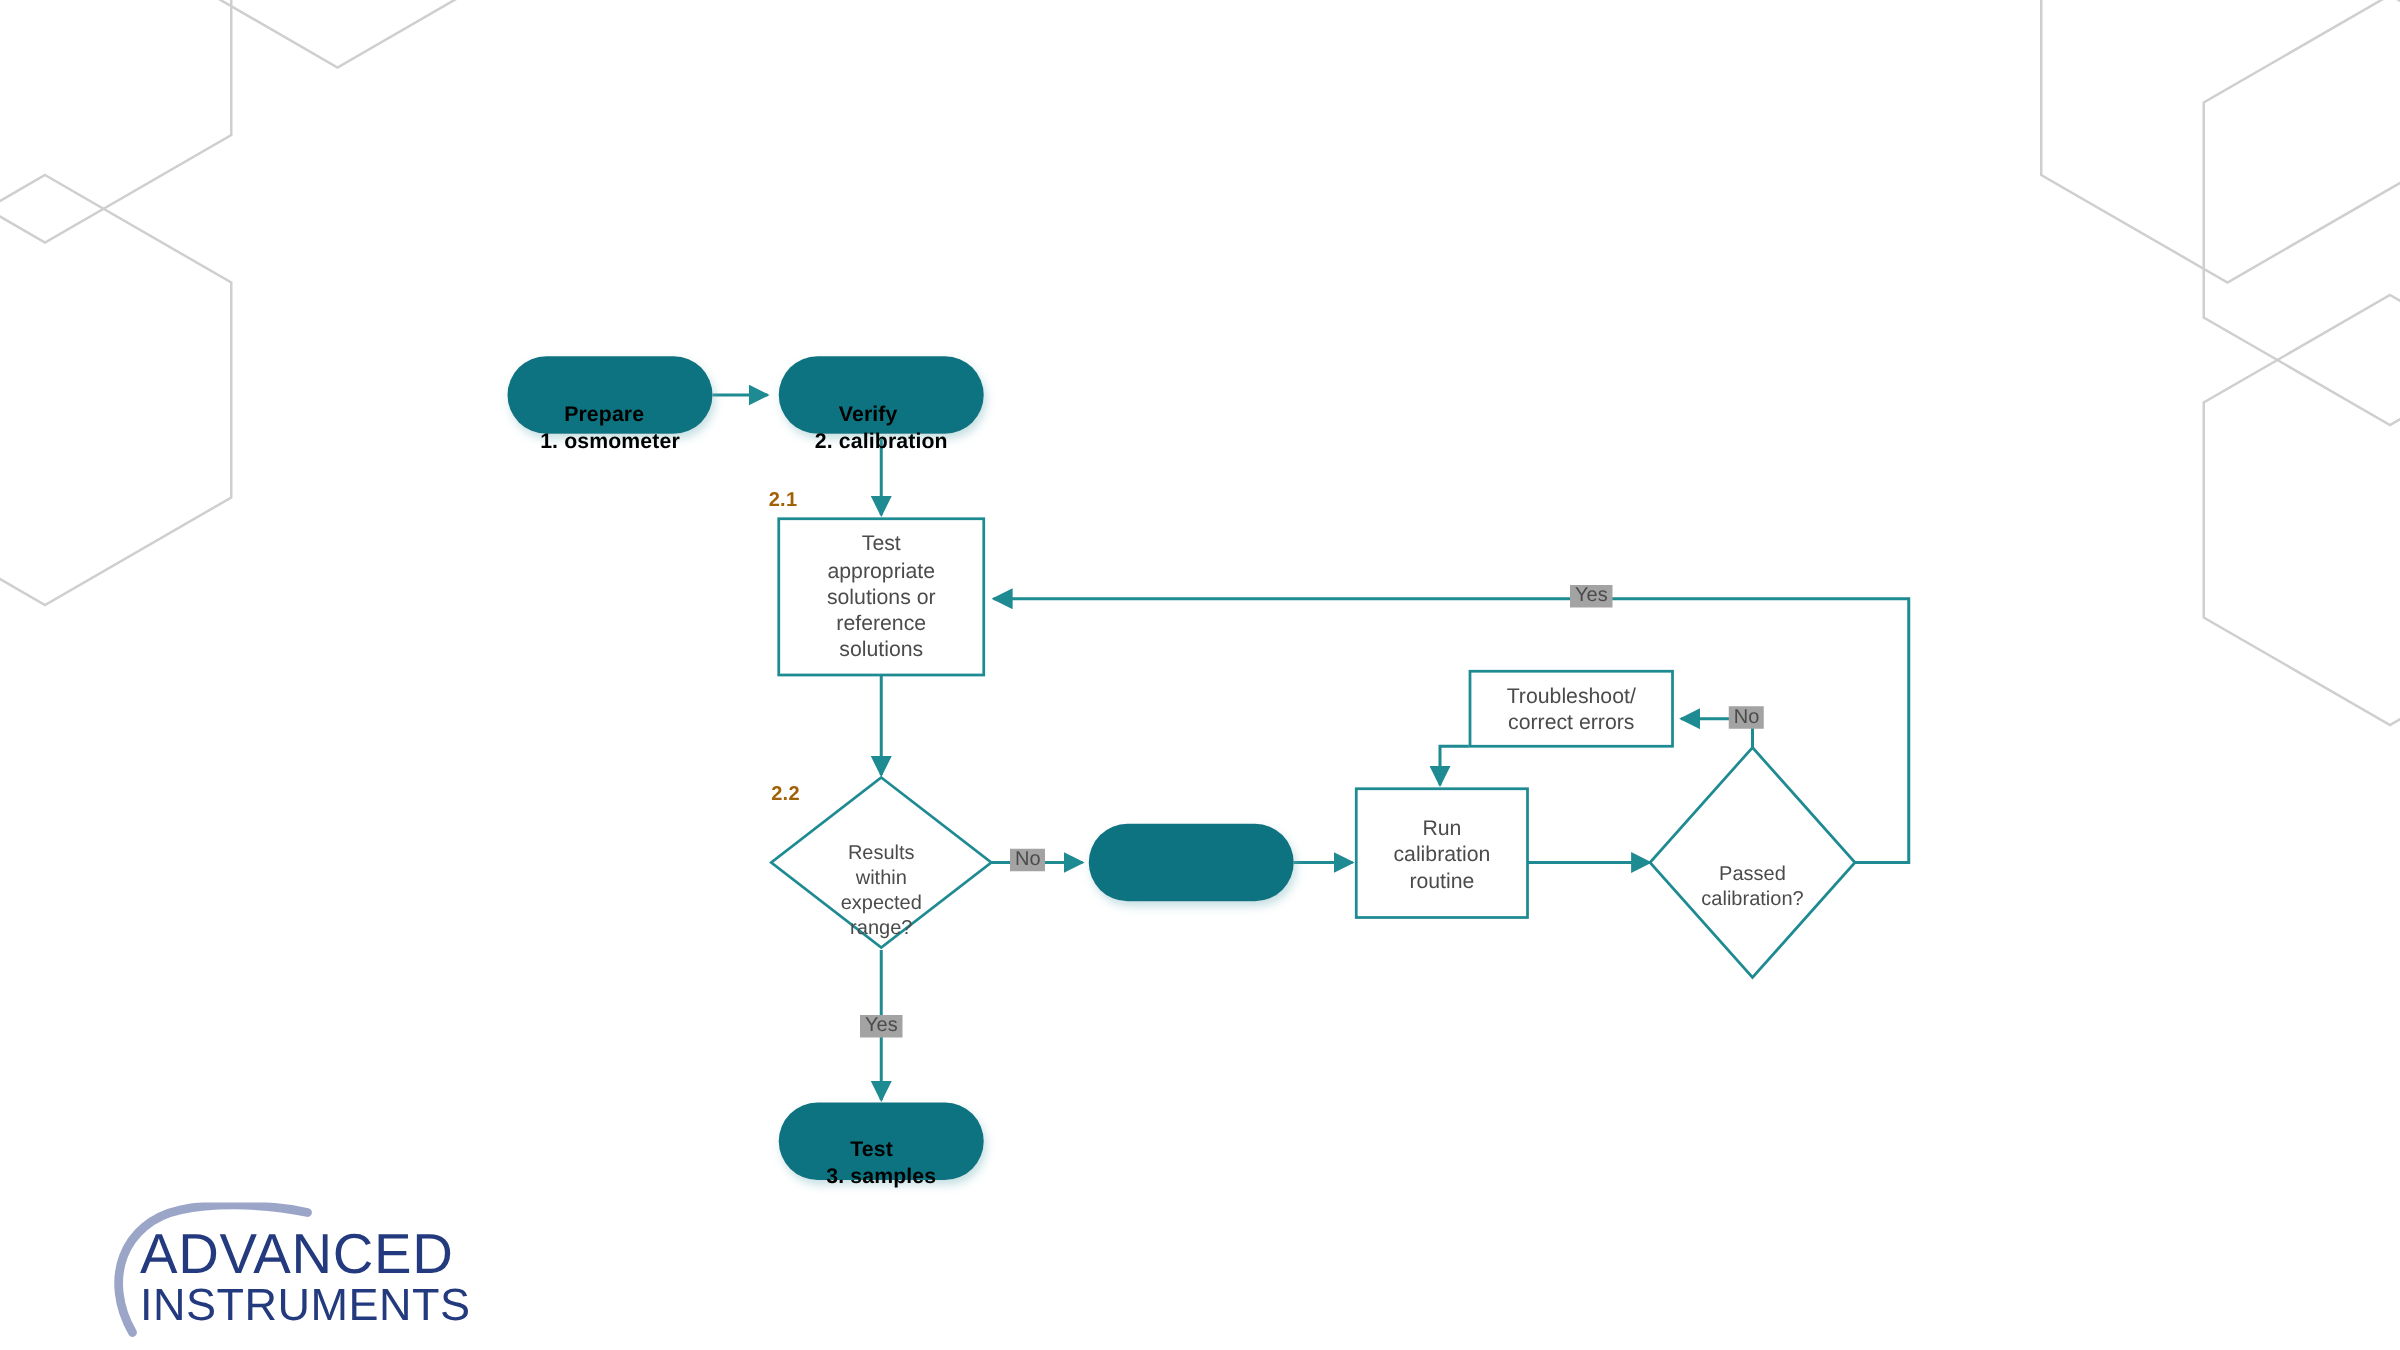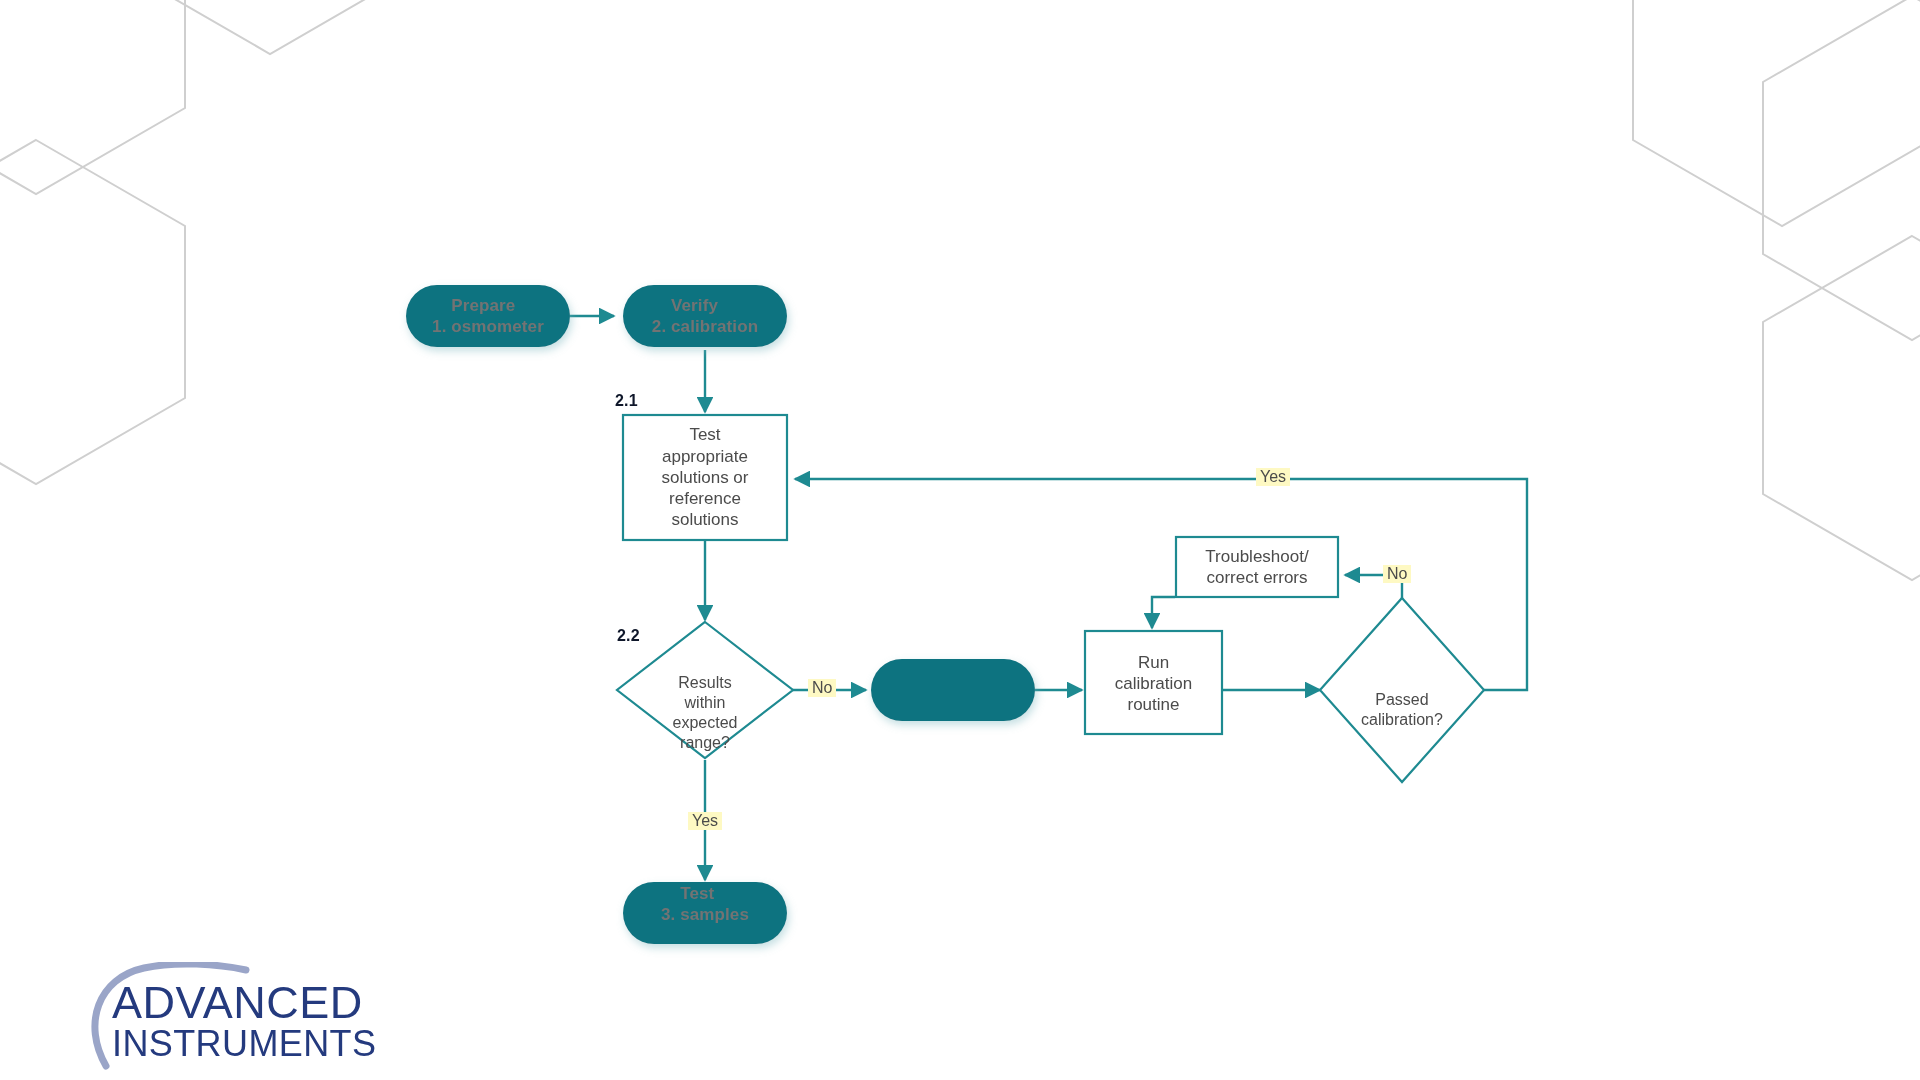--- a/index.html
+++ b/index.html
@@ -47,57 +47,58 @@
   .node-text {
     position: absolute;
     display: flex;
     align-items: center;
     justify-content: center;
     text-align: center;
     box-sizing: border-box;
     pointer-events: none;
   }
   .pill-text {
-    color: #737373;
+    color: #000000;
     font-size: 17px;
     font-weight: 700;
     line-height: 1.25;
     letter-spacing: .1px;
+    margin-top: 26px;
   }
   .pill-text .numwrap {
     display: inline-block;
     text-align: left;
   }
   .box-text {
     color: #4b4b4b;
     font-size: 17px;
     font-weight: 400;
     line-height: 1.25;
   }
   .diamond-text {
     color: #4b4b4b;
     font-size: 16px;
     font-weight: 400;
     line-height: 1.25;
     align-items: flex-end;
   }
   .step-tag {
     position: absolute;
-    color: #0f172a;
+    color: #a16207;
     font-size: 16px;
     font-weight: 700;
     letter-spacing: .2px;
     pointer-events: none;
   }
   .edge-label {
     position: absolute;
     color: #4b4b4b;
     font-size: 16px;
     font-weight: 400;
-    background: #fef9c3;
+    background: #a3a3a3;
     padding: 0 4px;
     pointer-events: none;
     white-space: nowrap;
   }
 </style>
 </head>
 <body>
 
 <div id="stage">
 

